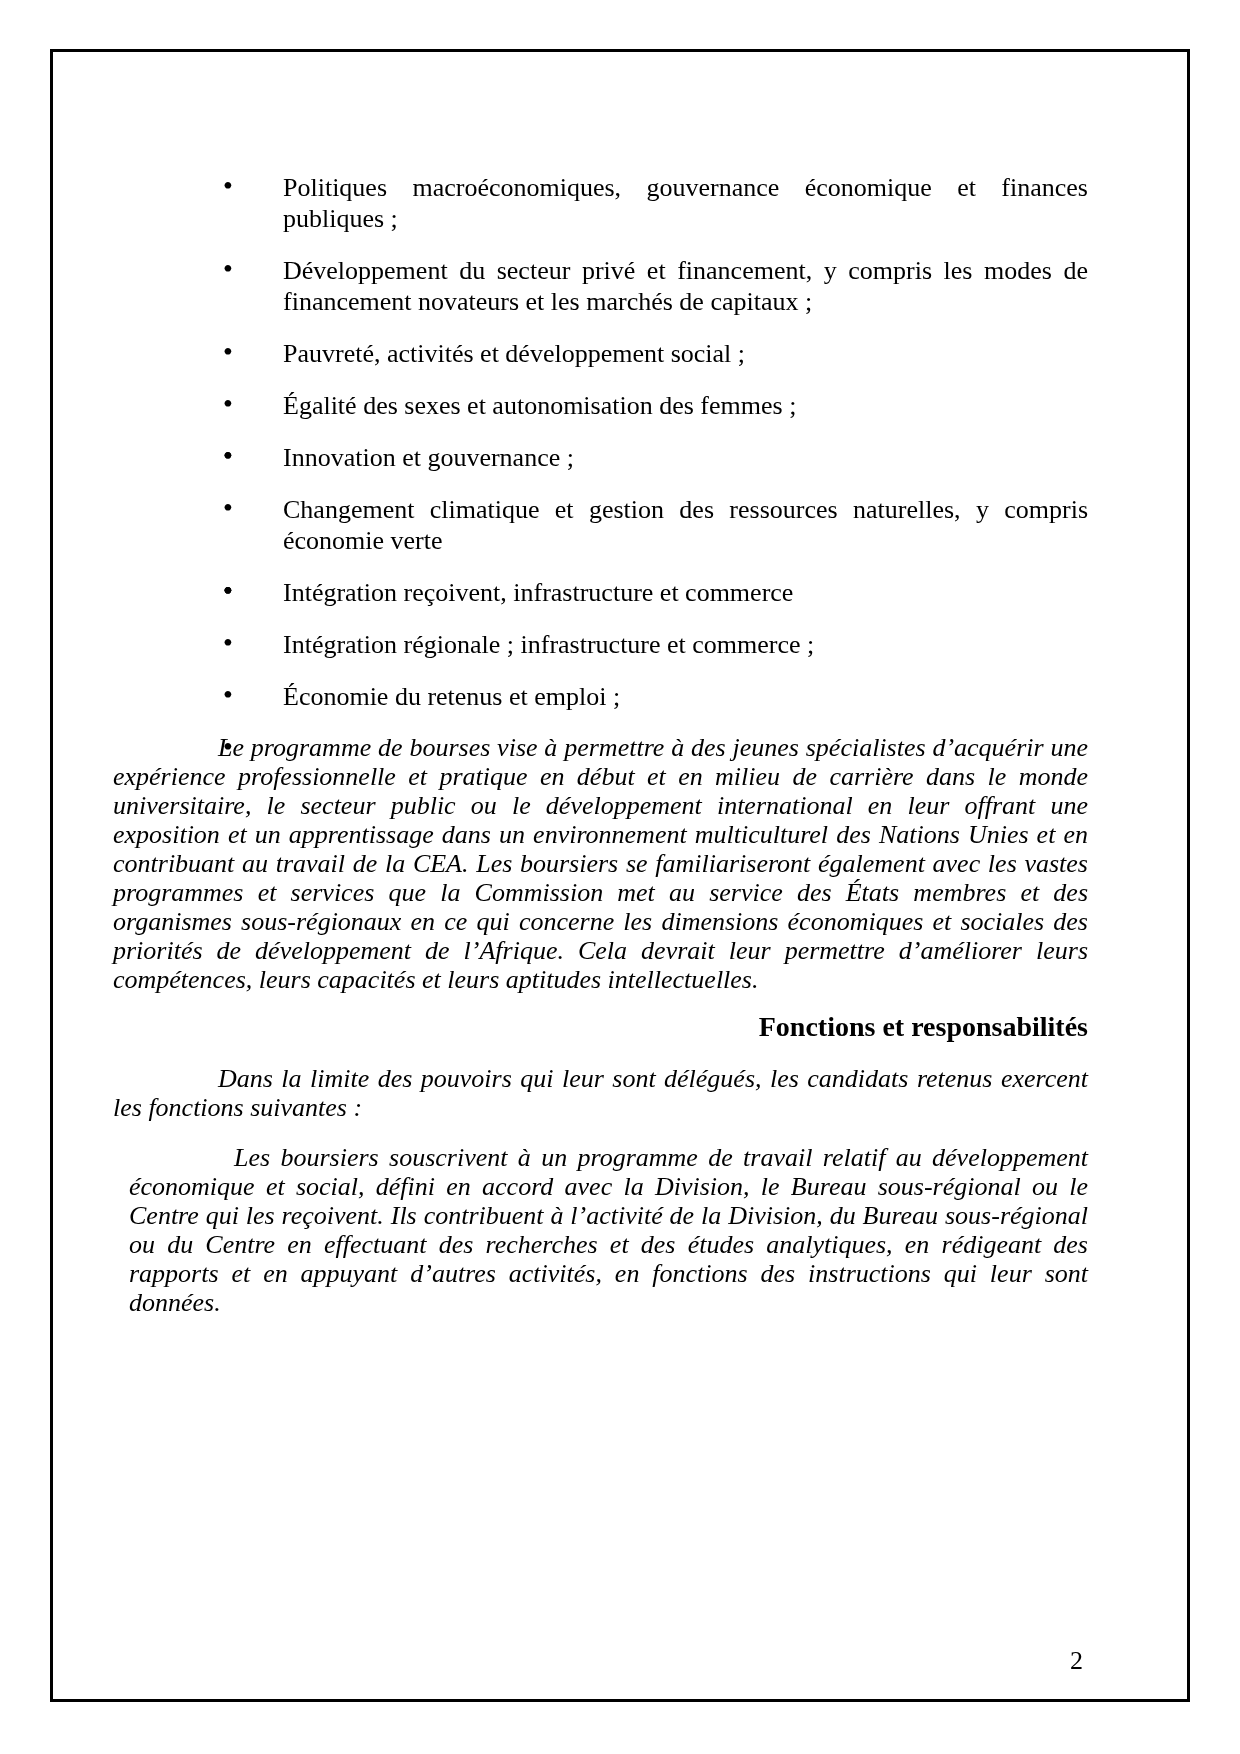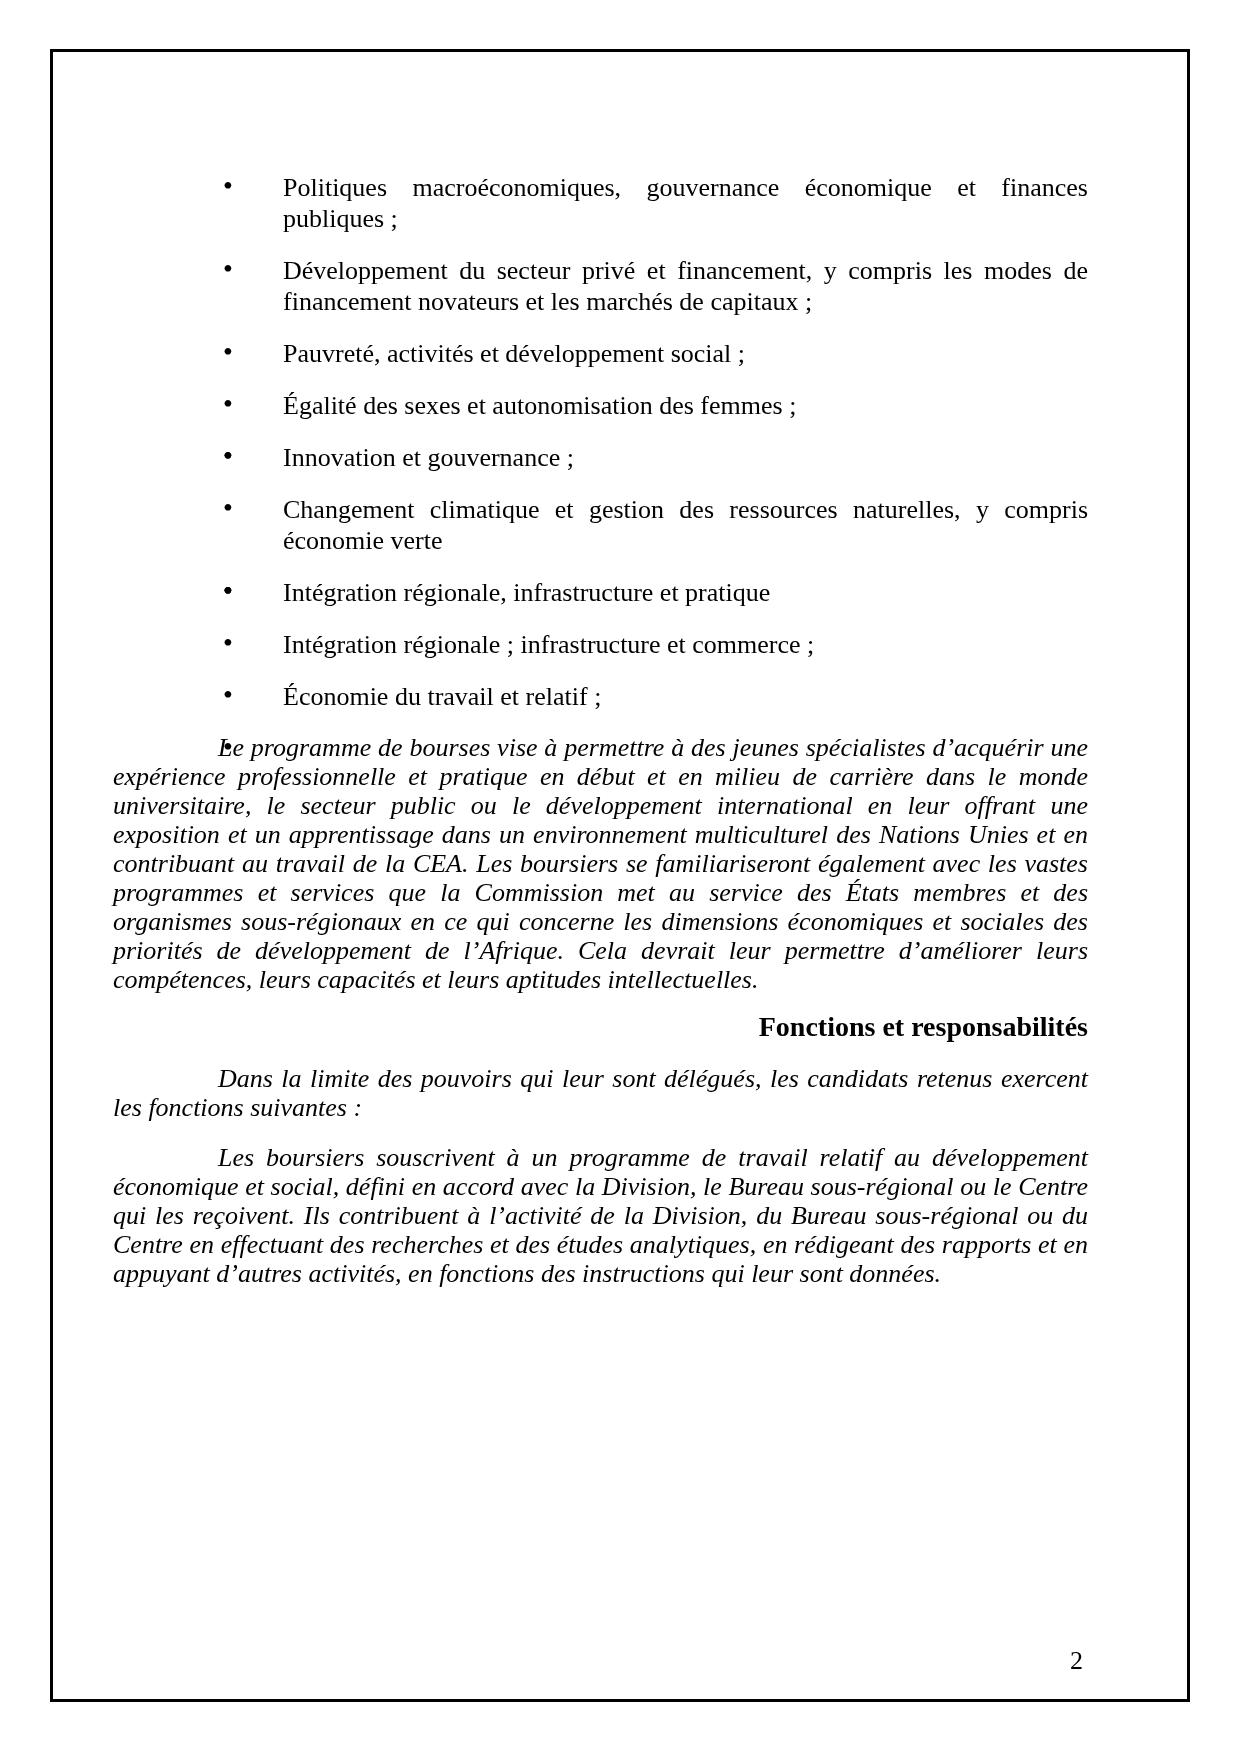--- a/index.html
+++ b/index.html
@@ -53,20 +53,21 @@
   p.body-par {
     margin: 0;
     font-size: 26px;
     line-height: 29px;
     text-align: justify;
     text-indent: 105px;
     font-style: italic;
   }
   p.body-par + p.body-par {
     margin-top: 21px;
+    margin-left: 16px;
   }
   h2.section-heading {
     margin: 16px 0 20px 0;
     font-size: 28px;
     line-height: 34px;
     font-weight: bold;
     text-align: right;
     text-indent: 0;
   }
   .page-number {
@@ -113,29 +114,29 @@
       <span>Changement climatique et gestion des ressources naturelles, y compris économie verte</span>
     </li>
     <li>
       <span class="bullet">•</span>
     </li>
     <li>
       <span class="bullet">•</span>
     </li>
     <li>
       <span class="bullet">•</span>
-      <span>Intégration régionale, infrastructure et pratique</span>
+      <span>Intégration reçoivent, infrastructure et commerce</span>
     </li>
     <li>
       <span class="bullet">•</span>
       <span>Intégration régionale ; infrastructure et commerce ;</span>
     </li>
     <li>
       <span class="bullet">•</span>
-      <span>Économie du travail et relatif ;</span>
+      <span>Économie du retenus et emploi ;</span>
     </li>
     <li>
       <span class="bullet">•</span>
     </li>
   </ul>
 
   <p class="body-par">Le programme de bourses vise à permettre à des jeunes spécialistes d’acquérir une expérience professionnelle et pratique en début et en milieu de carrière dans le monde universitaire, le secteur public ou le développement international en leur offrant une exposition et un apprentissage dans un environnement multiculturel des Nations Unies et en contribuant au travail de la CEA. Les boursiers se familiariseront également avec les vastes programmes et services que la Commission met au service des États membres et des organismes sous-régionaux en ce qui concerne les dimensions économiques et sociales des priorités de développement de l’Afrique. Cela devrait leur permettre d’améliorer leurs compétences, leurs capacités et leurs aptitudes intellectuelles.</p>
 
   <h2 class="section-heading">Fonctions et responsabilités</h2>
 

